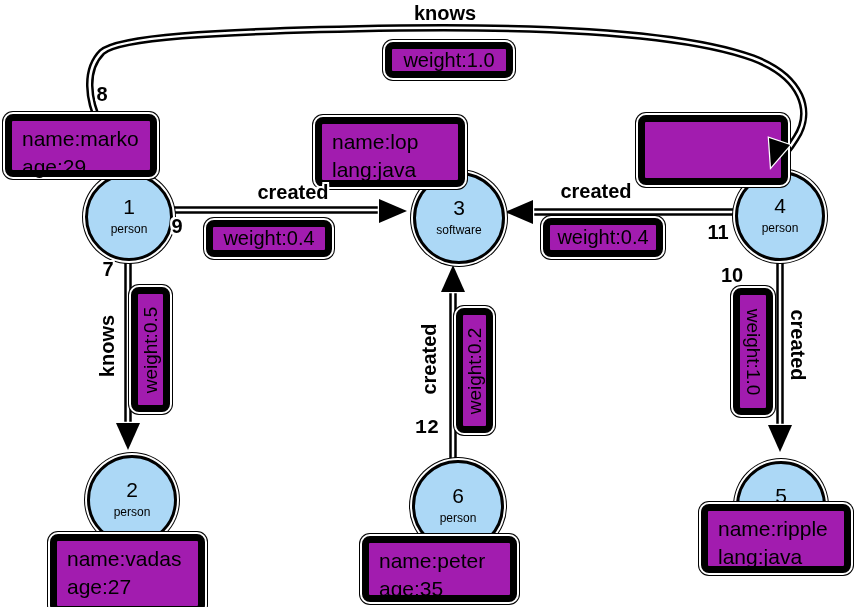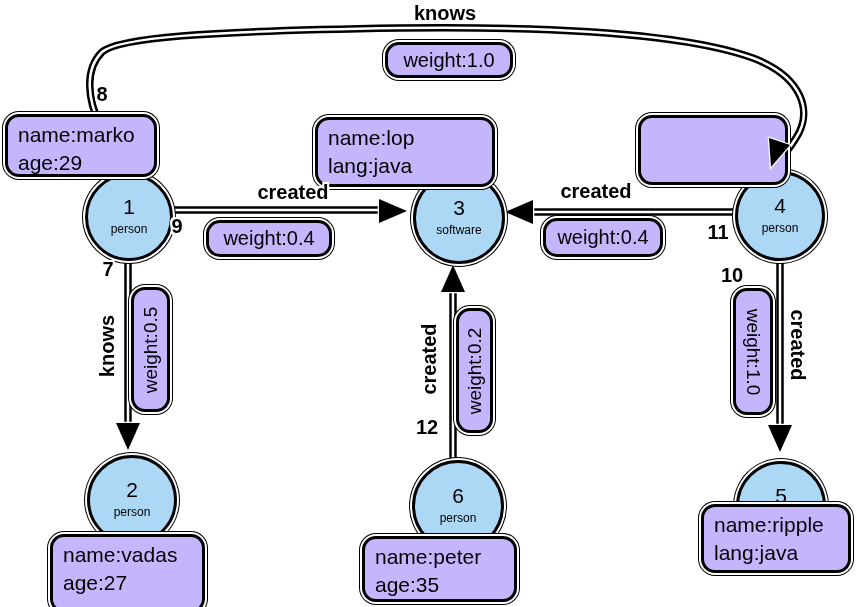--- a/index.html
+++ b/index.html
@@ -11,21 +11,21 @@
   .tw{fill:none;stroke:#fff;stroke-width:2.5;}
   .ah{fill:#000;stroke:#fff;stroke-width:2.5;paint-order:stroke;}
   
   .node{position:absolute;border-radius:50%;background:#ACD8F6;border:3px solid #000;
         box-shadow:0 0 0 2px #fff,0 0 0 3px #000;
         display:flex;flex-direction:column;align-items:center;justify-content:center;
         text-align:center;}
   .nid{font-size:21px;line-height:24px;}
   .ntype{font-size:12px;line-height:20px;}
   
-  .pbox{position:absolute;background:#c4b5fd;border:3px solid #000000;border-radius:14px;
+  .pbox{position:absolute;background:#a21caf;border:7px solid #000000;border-radius:8px;
         box-shadow:0 0 0 2px #fff,0 0 0 3px #000;box-sizing:border-box;}
   .props{padding:4px 10px;font-size:21px;line-height:28px;white-space:nowrap;}
   .wbox{display:flex;align-items:center;justify-content:center;font-size:20px;white-space:nowrap;}
   .vtext{position:absolute;left:50%;top:50%;white-space:nowrap;font-size:19px;}
   .rotccw .vtext{transform:translate(-50%,-50%) rotate(-90deg);}
   .rotcw  .vtext{transform:translate(-50%,-50%) rotate(90deg);}
   
   .elabel,.eid{position:absolute;font-weight:bold;font-size:20px;white-space:nowrap;
     transform:translate(-50%,-50%);
     text-shadow:-2px -2px 0 #fff,2px -2px 0 #fff,-2px 2px 0 #fff,2px 2px 0 #fff,
@@ -102,21 +102,21 @@
   </div>
 
   <div class="pbox props" style="left:5px;top:114px;width:152px;height:63px">
     <div>name:marko</div>
     <div>age:29</div>
   </div>
   <div class="pbox props" style="left:50px;top:534px;width:155px;height:79px">
     <div>name:vadas</div>
     <div>age:27</div>
   </div>
-  <div class="pbox props" style="left:315px;top:117px;width:180px;height:70px">
+  <div class="pbox props" style="left:315px;top:117px;width:150px;height:70px">
     <div>name:lop</div>
     <div>lang:java</div>
   </div>
   <div class="pbox props" style="left:638px;top:115px;width:150px;height:70px">
   </div>
   <div class="pbox props" style="left:701px;top:504px;width:150px;height:69px">
     <div>name:ripple</div>
     <div>lang:java</div>
   </div>
   <div class="pbox props" style="left:362px;top:536px;width:155px;height:66px">
@@ -148,19 +148,19 @@
   <div class="elabel" style="left:596px;top:191px;">created</div>
   <div class="elabel rl" style="left:107px;top:346px;">knows</div>
   <div class="elabel rl" style="left:429px;top:359px;">created</div>
   <div class="elabel rr" style="left:797px;top:345px;">created</div>
 
   <div class="eid" style="left:108px;top:269px;">7</div>
   <div class="eid" style="left:102px;top:94px;">8</div>
   <div class="eid" style="left:177px;top:226px;">9</div>
   <div class="eid" style="left:732px;top:269px;margin-top:6px;">10</div>
   <div class="eid" style="left:718px;top:232px;">11</div>
-  <div class="eid" style="left:427px;top:427px;">12</div>
+  <div class="eid" style="left:427px;top:427px;font-family:Liberation Mono, monospace;">12</div>
 
   <svg class="layer" width="857" height="607">
     <polygon class="ah" points="771,167 790,145 769,138"></polygon>
   </svg>
 
 </div>
 
 </body></html>

